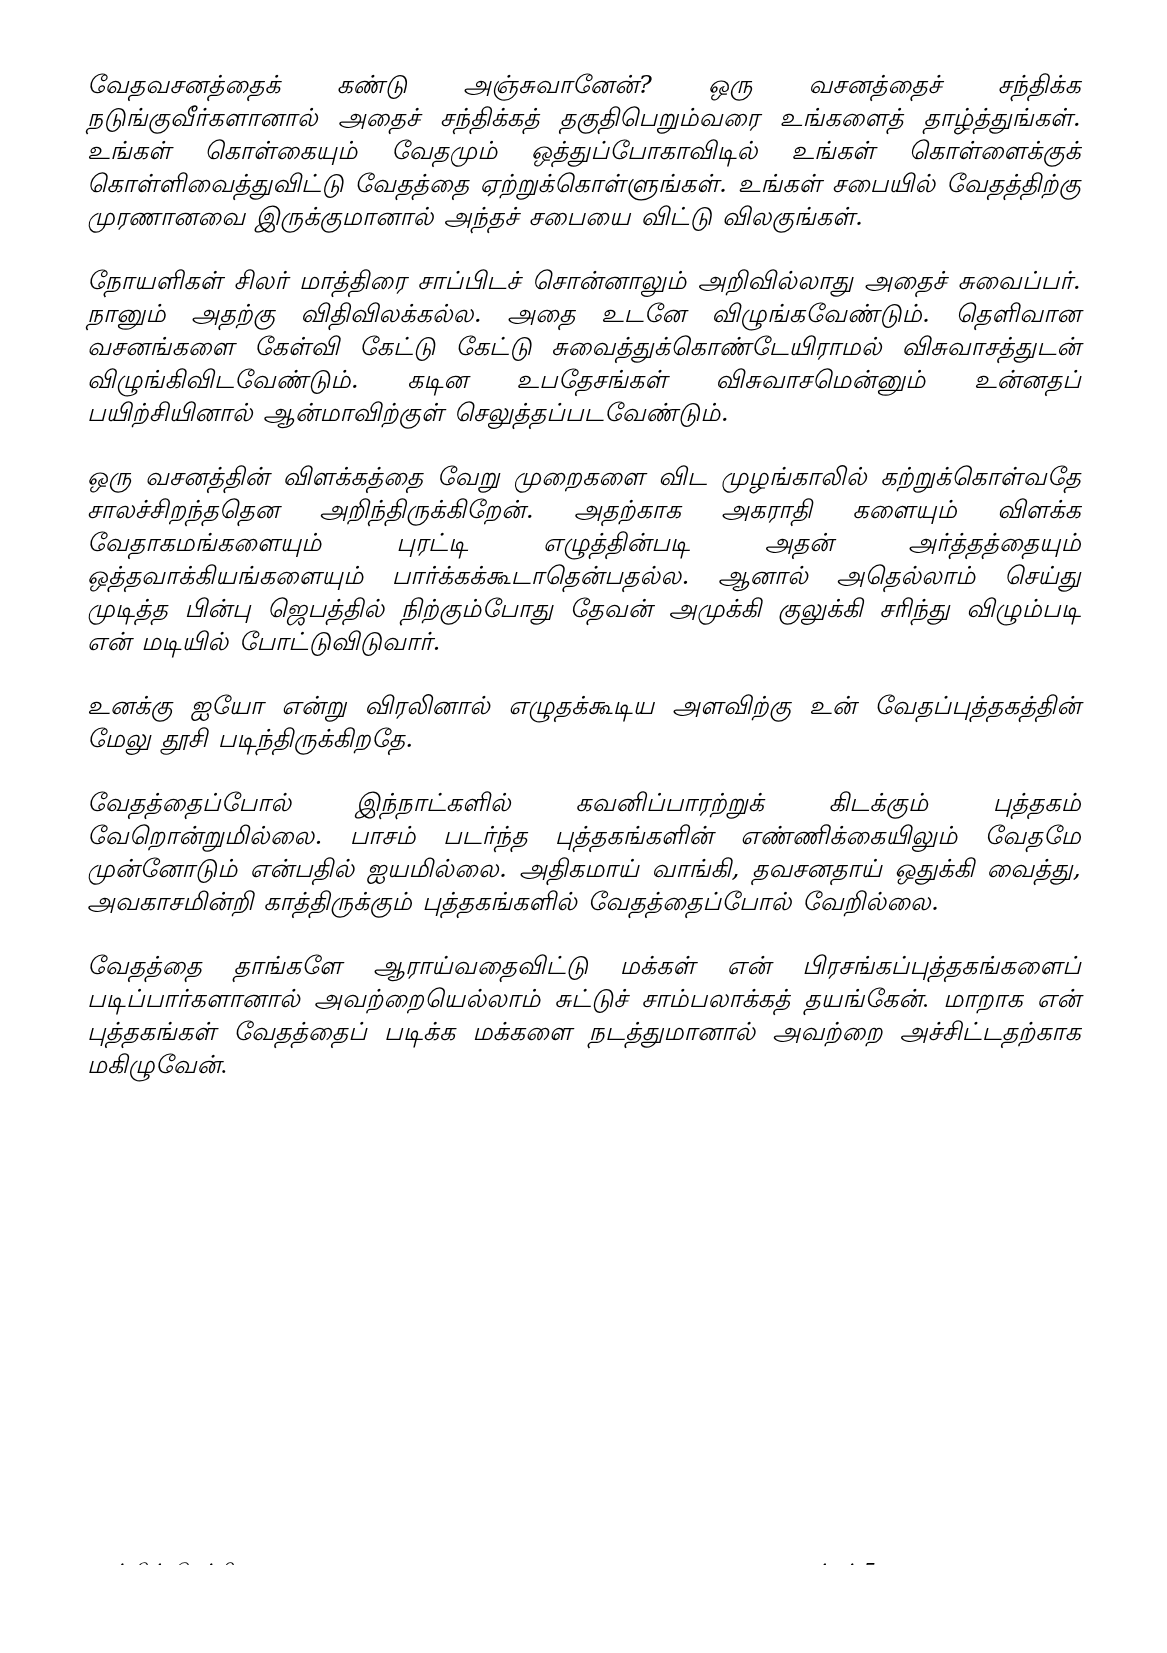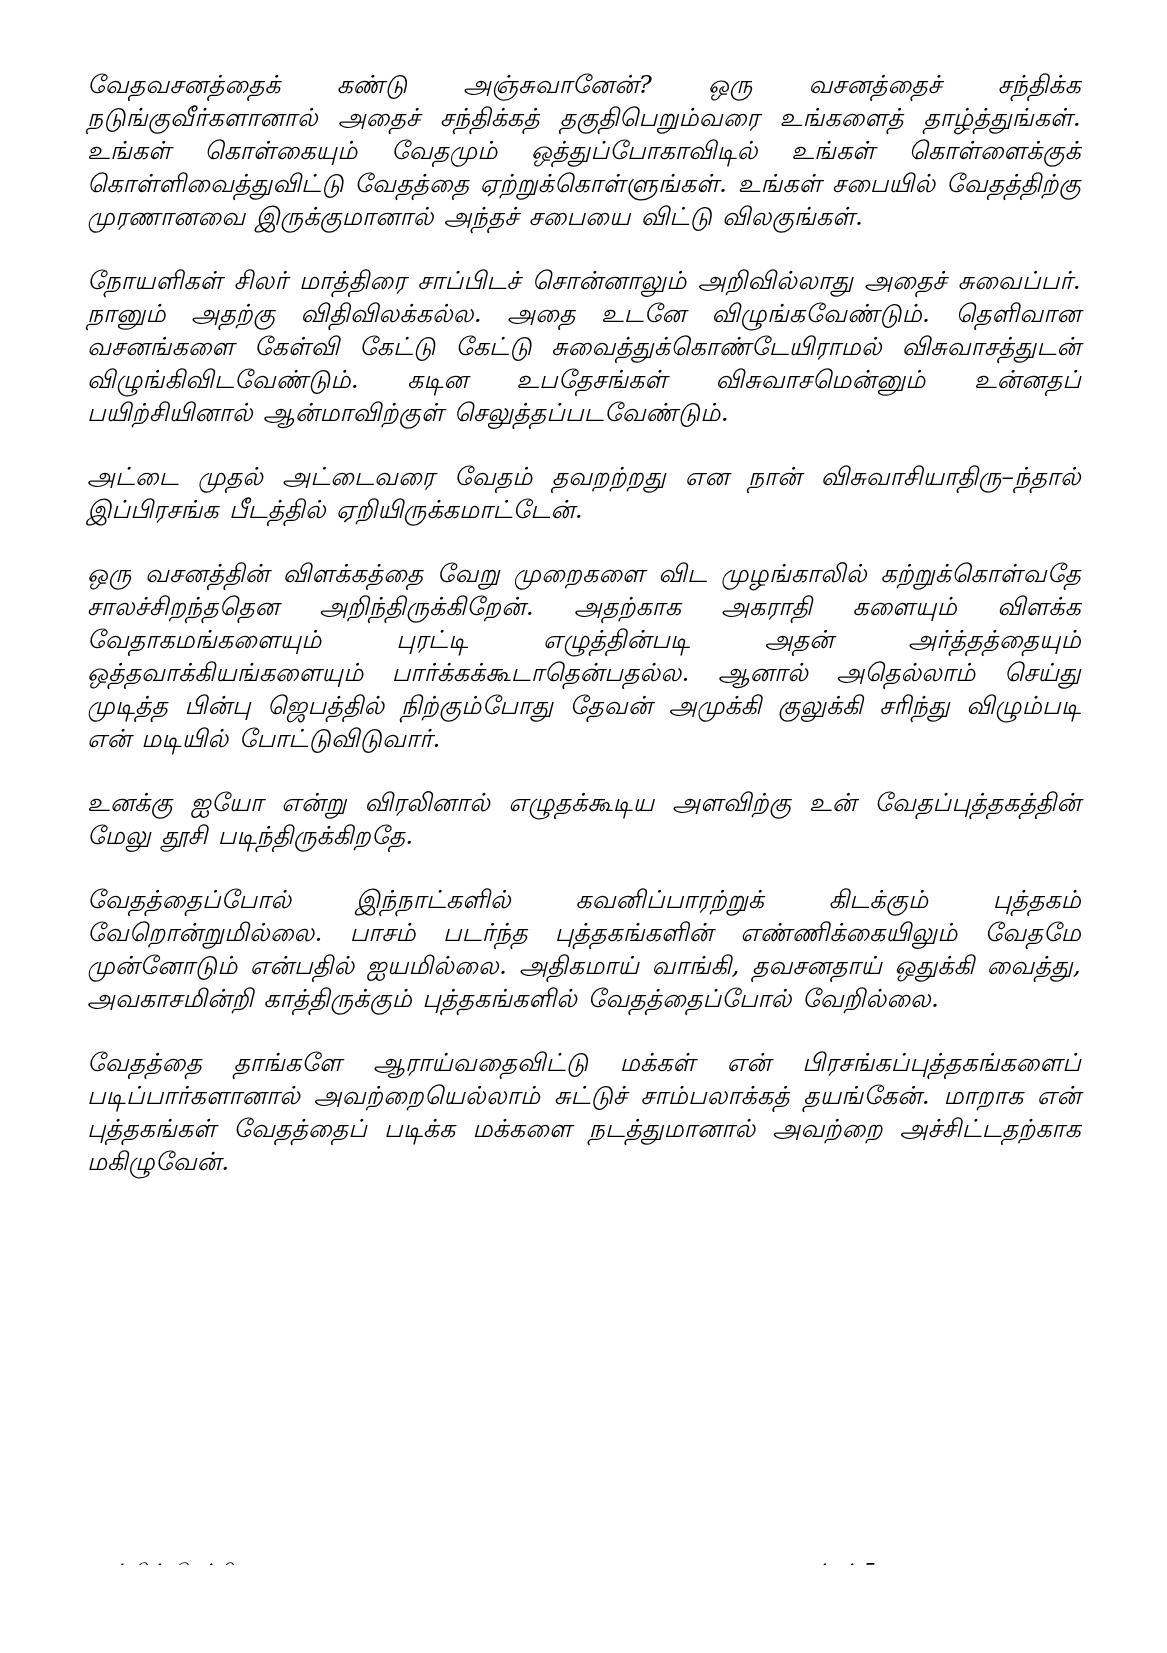--- a/index.html
+++ b/index.html
@@ -28,20 +28,21 @@
     margin: 0 0 31px 0;
     font-size: 25px;
     line-height: 33px;
     text-align: justify;
     text-justify: inter-word;
     letter-spacing: 0.2px;
     word-spacing: 2px;
   }
   .content p:last-child {
     margin-bottom: 0;
+    font-family: Liberation Serif, serif;
   }
   .footer {
     position: absolute;
     left: 87px;
     right: 86px;
     top: 1556px;
     display: flex;
     align-items: flex-end;
     font-size: 20px;
     line-height: 30px;
@@ -61,21 +62,20 @@
   }
 </style>
 </head>
 <body>
 
 <div class="page">
 
   <div class="content">
     <p>வேதவசனத்தைக் கண்டு அஞ்சுவானேன்? ஒரு வசனத்தைச் சந்திக்க நடுங்குவீர்களானால் அதைச் சந்திக்கத் தகுதிபெறும்வரை உங்களைத் தாழ்த்துங்கள். உங்கள் கொள்கையும் வேதமும் ஒத்துப்போகாவிடில் உங்கள் கொள்ளைக்குக் கொள்ளிவைத்துவிட்டு வேதத்தை ஏற்றுக்கொள்ளுங்கள். உங்கள் சபையில் வேதத்திற்கு முரணானவை இருக்குமானால் அந்தச் சபையை விட்டு விலகுங்கள்.</p>
     <p>நோயளிகள் சிலர் மாத்திரை சாப்பிடச் சொன்னாலும் அறிவில்லாது அதைச் சுவைப்பர். நானும் அதற்கு விதிவிலக்கல்ல. அதை உடனே விழுங்கவேண்டும். தெளிவான வசனங்களை கேள்வி கேட்டு கேட்டு சுவைத்துக்கொண்டேயிராமல் விசுவாசத்துடன் விழுங்கிவிடவேண்டும். கடின உபதேசங்கள் விசுவாசமென்னும் உன்னதப் பயிற்சியினால் ஆன்மாவிற்குள் செலுத்தப்படவேண்டும்.</p>
-    <p>அட்டை முதல் அட்டைவரை வேதம் தவறற்றது என நான் விசுவாசியாதிரு–ந்தால் இப்பிரசங்க பீடத்தில் ஏறியிருக்கமாட்டேன்.</p>
     <p>ஒரு வசனத்தின் விளக்கத்தை வேறு முறைகளை விட முழங்காலில் கற்றுக்கொள்வதே சாலச்சிறந்ததென அறிந்திருக்கிறேன். அதற்காக அகராதி களையும் விளக்க வேதாகமங்களையும் புரட்டி எழுத்தின்படி அதன் அர்த்தத்தையும் ஒத்தவாக்கியங்களையும் பார்க்கக்கூடாதென்பதல்ல. ஆனால் அதெல்லாம் செய்து முடித்த பின்பு ஜெபத்தில் நிற்கும்போது தேவன் அமுக்கி குலுக்கி சரிந்து விழும்படி என் மடியில் போட்டுவிடுவார்.</p>
     <p>உனக்கு ஐயோ என்று விரலினால் எழுதக்கூடிய அளவிற்கு உன் வேதப்புத்தகத்தின் மேலு தூசி படிந்திருக்கிறதே.</p>
     <p>வேதத்தைப்போல் இந்நாட்களில் கவனிப்பாரற்றுக் கிடக்கும் புத்தகம் வேறொன்றுமில்லை. பாசம் படர்ந்த புத்தகங்களின் எண்ணிக்கையிலும் வேதமே முன்னோடும் என்பதில் ஐயமில்லை. அதிகமாய் வாங்கி, தவசனதாய் ஒதுக்கி வைத்து, அவகாசமின்றி காத்திருக்கும் புத்தகங்களில் வேதத்தைப்போல் வேறில்லை.</p>
     <p>வேதத்தை தாங்களே ஆராய்வதைவிட்டு மக்கள் என் பிரசங்கப்புத்தகங்களைப் படிப்பார்களானால் அவற்றையெல்லாம் சுட்டுச் சாம்பலாக்கத் தயங்கேன். மாறாக என் புத்தகங்கள் வேதத்தைப் படிக்க மக்களை நடத்துமானால் அவற்றை அச்சிட்டதற்காக மகிழுவேன்.</p>
   </div>
 
   <div class="footer">
     <span class="footer-left">அன்பின் செய்தி</span>
     <span class="footer-center">பக்கம்  5</span>
   </div>

